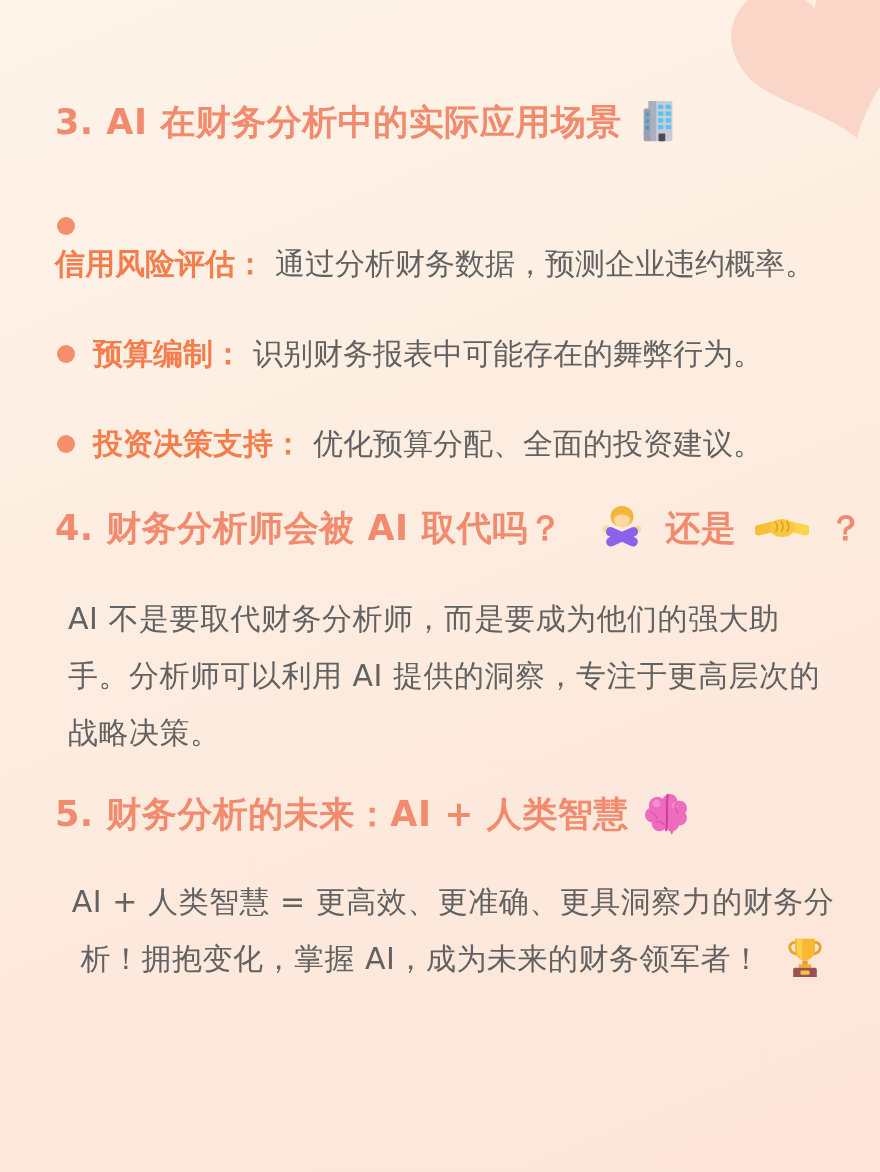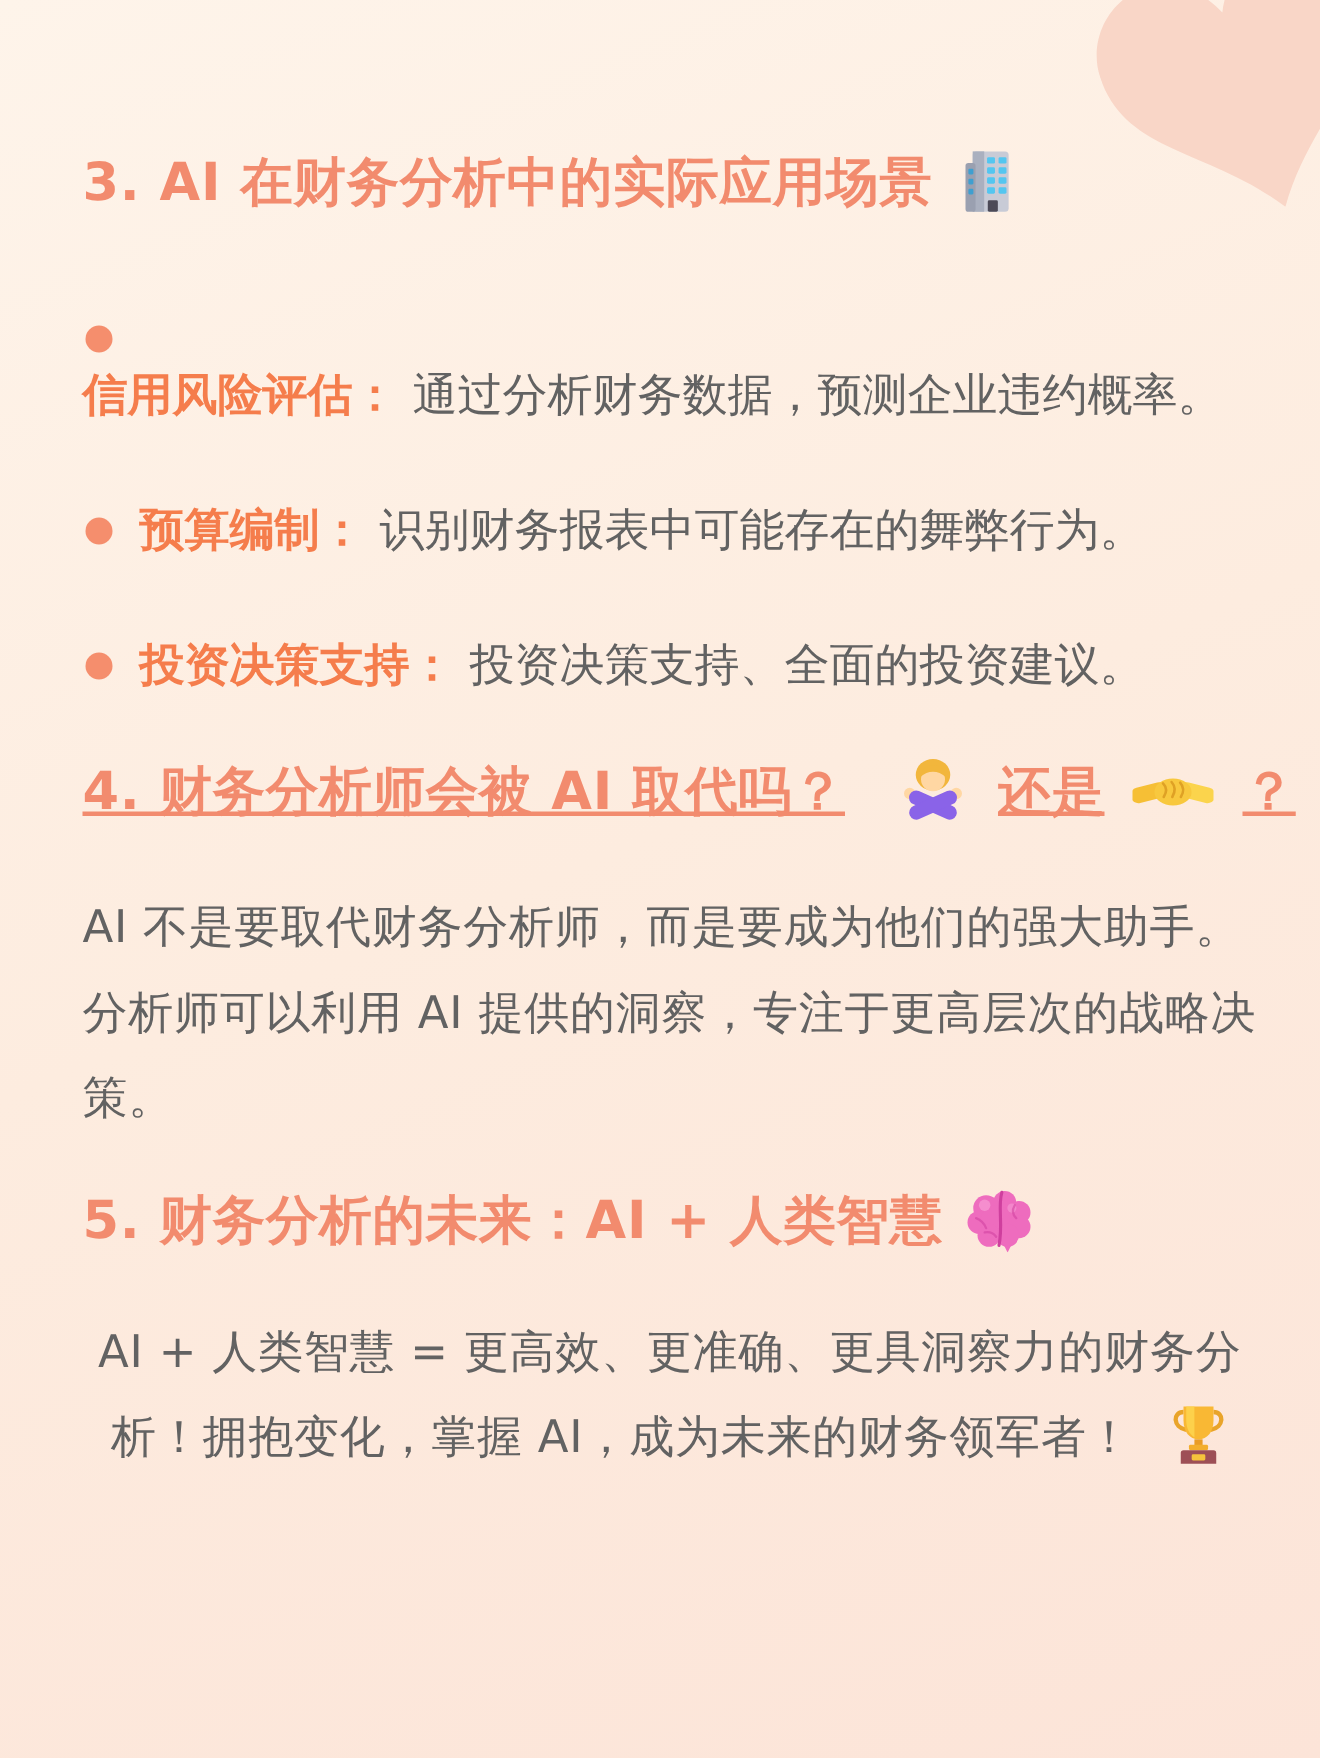--- a/index.html
+++ b/index.html
@@ -25,24 +25,24 @@
   .bullets{list-style:none;margin:52px 0 0 0;padding:0;}
   .bullets li{display:flex;margin-top:33px;}
   .bullets li:first-child{margin-top:0;flex-direction:column;}
   .dot{
     flex:none;width:18px;height:18px;border-radius:50%;
     background:#f58e6d;margin:20px 18px 0 2px;
   }
   .btext{margin:0;font-size:30px;line-height:57px;color:#626262;}
   .btext b{color:#f57d4c;font-weight:700;margin-right:10px;}
   .para{
-    margin:38px 0 0 0;font-size:30px;line-height:57px;color:#626262;
+    margin:38px 0 0 13px;font-size:30px;line-height:57px;color:#626262;
     letter-spacing:.5px;
   }
-  .h4{margin-top:32px;gap:19px;text-decoration:underline;}
+  .h4{margin-top:32px;gap:19px;}
   .h5{margin-top:30px;}
   .p5{margin-top:36px;text-align:center;}
   .gap-wide{margin-left:16px;}
   .inline-icon{vertical-align:-9px;margin-left:14px;}
 </style>
 </head>
 <body>
 
 <div class="page">
 
@@ -79,21 +79,21 @@
     <li>
       <span class="dot"></span>
       <p class="btext"><b>信用风险评估：</b><span>通过分析财务数据，预测企业违约概率。</span></p>
     </li>
     <li>
       <span class="dot"></span>
       <p class="btext"><b>预算编制：</b><span>识别财务报表中可能存在的舞弊行为。</span></p>
     </li>
     <li>
       <span class="dot"></span>
-      <p class="btext"><b>投资决策支持：</b><span>投资决策支持、全面的投资建议。</span></p>
+      <p class="btext"><b>投资决策支持：</b><span>优化预算分配、全面的投资建议。</span></p>
     </li>
   </ul>
 
   <h2 class="h4">
     <span>4. 财务分析师会被 AI 取代吗？</span>
     <svg class="h-icon gap-wide" viewBox="0 0 48 48" width="48" height="48">
       <ellipse cx="24" cy="12.5" rx="11.5" ry="10.5" fill="#f2b63c"></ellipse>
       <circle cx="24" cy="15.5" r="8" fill="#ffd7a3"></circle>
       <path d="M15.5,14 a8.5,8 0 0 1 17,0 q-4,-3.5 -8.5,-3.5 t-8.5,3.5 z" fill="#f2b63c"></path>
       <circle cx="8.5" cy="25" r="3.8" fill="#ffd7a3"></circle>

